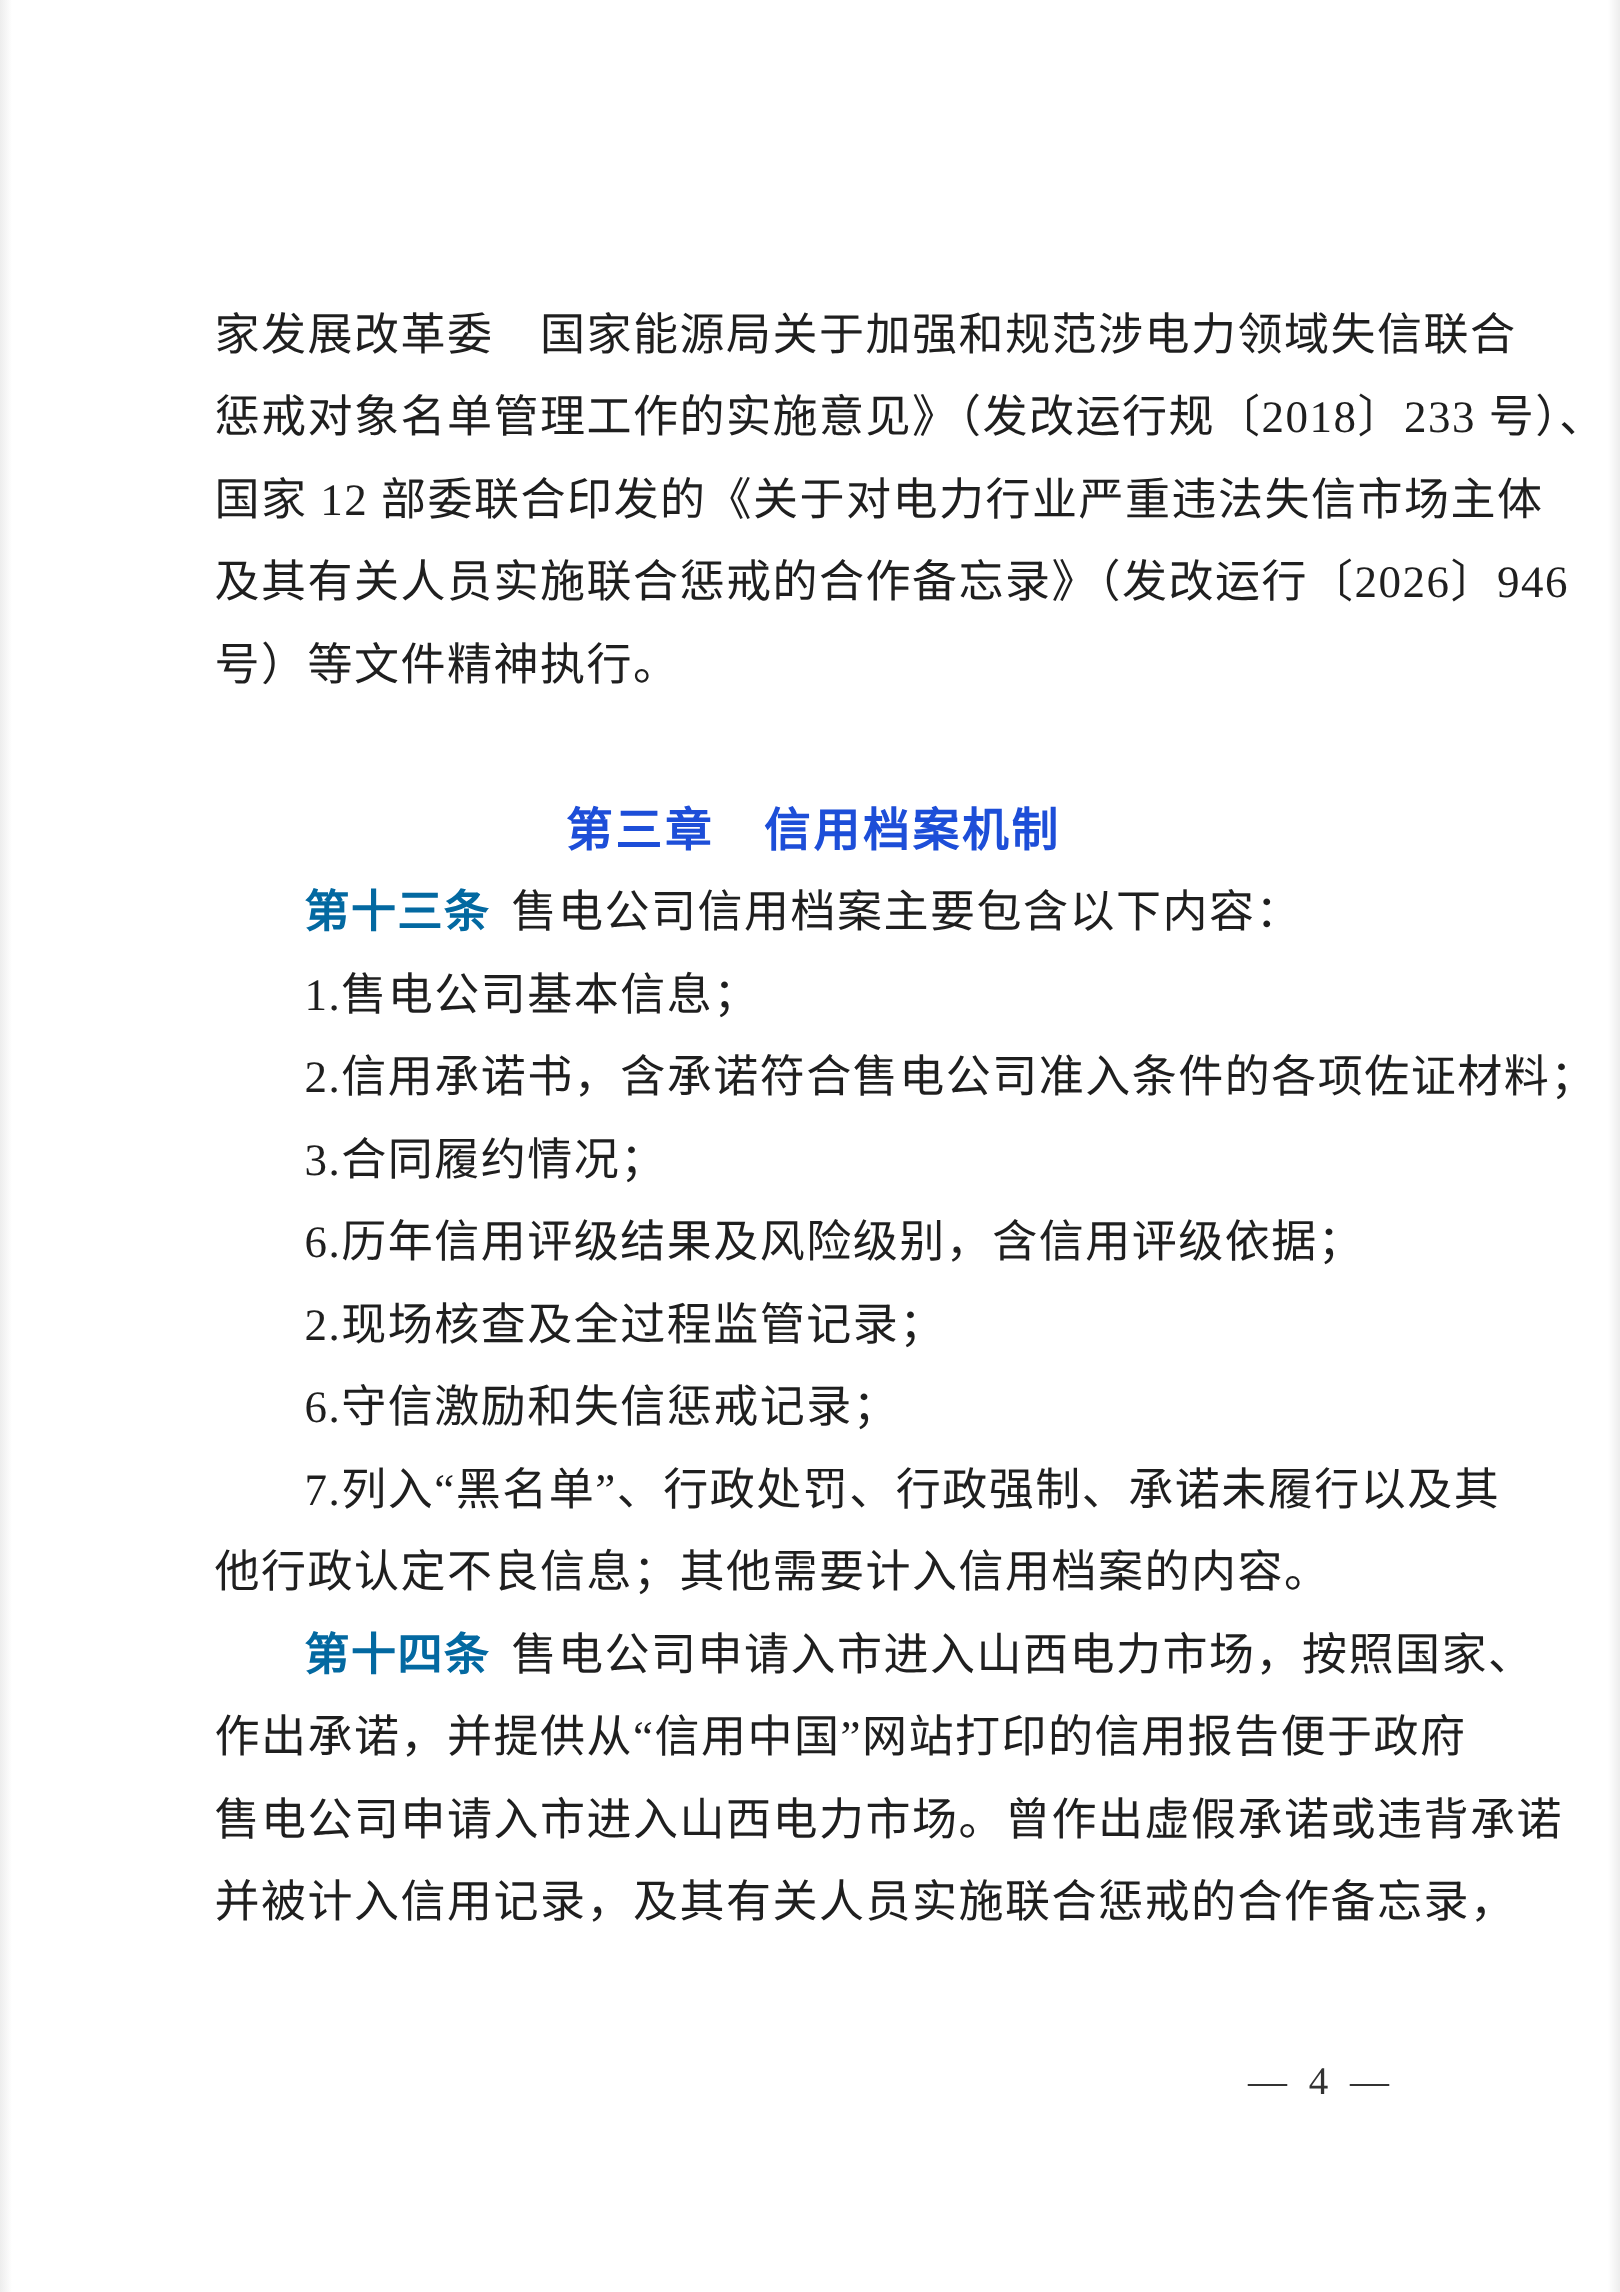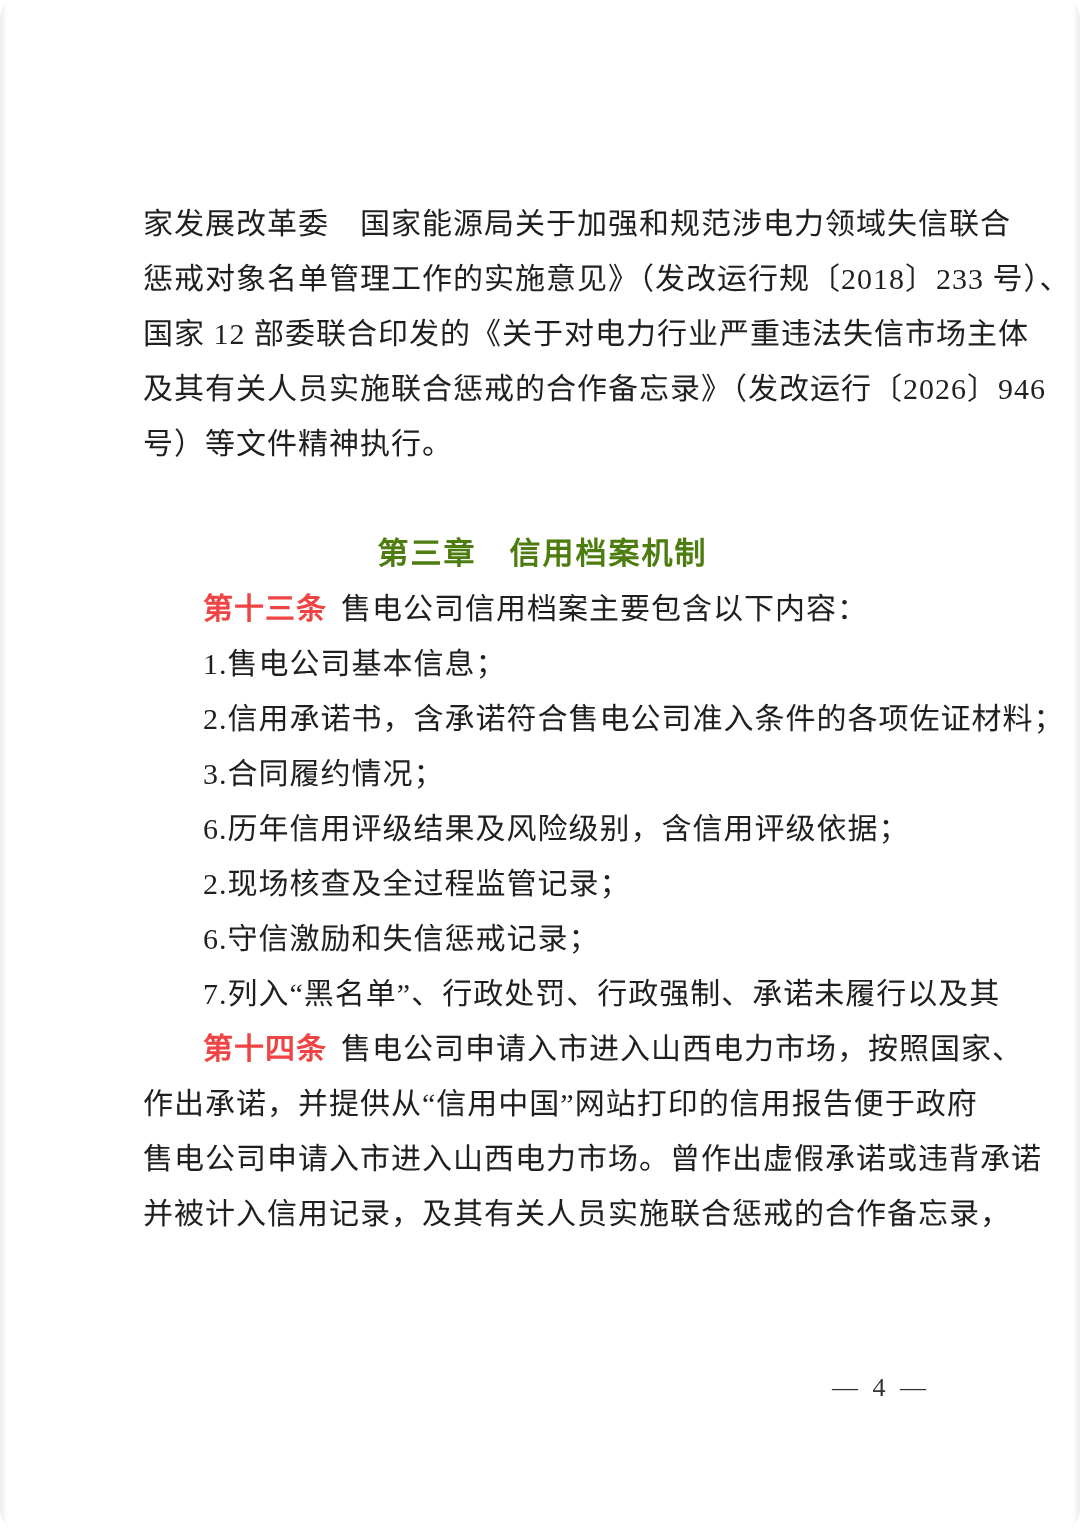--- a/index.html
+++ b/index.html
@@ -1,15 +1,15 @@
 <!DOCTYPE html>
 <html lang="zh-CN"><head>
 <meta charset="utf-8">
 <style>
-  * { margin: 0; padding: 0; box-sizing: border-box; border-radius: 17px; }
+  * { margin: 0; padding: 0; box-sizing: border-box; }
   html, body {
     width: 1080px;
     height: 1528px;
     background: #ffffff;
     overflow: hidden;
     font-family: "Liberation Serif", "DejaVu Serif", serif;
   }
   .page {
     position: relative;
     width: 1080px;
@@ -45,26 +45,26 @@
     color: #1f1f1f;
   }
   .indent { text-indent: 60px; }
   .chapter-heading {
     margin-top: 55px;
     font-size: 31px;
     line-height: 55px;
     font-weight: bold;
     text-align: center;
     letter-spacing: 2px;
-    color: #4d7c0f;
+    color: #1d4ed8;
   }
   .article-label {
     font-weight: bold;
     margin-right: 14px;
-    color: #ef4444;
+    color: #0369a1;
   }
   .footer {
     position: absolute;
     top: 1372px;
     right: 150px;
     font-size: 26px;
     line-height: 32px;
     letter-spacing: 4px;
     color: #333;
   }
@@ -106,20 +106,21 @@
         <div class="line indent">3.合同履约情况；</div>
 
         <div class="line indent">6.历年信用评级结果及风险级别，含信用评级依据；</div>
 
         <div class="line indent">2.现场核查及全过程监管记录；</div>
 
         <div class="line indent">6.守信激励和失信惩戒记录；</div>
       </div>
 
     <div class="line indent">7.列入“黑名单”、行政处罚、行政强制、承诺未履行以及其</div>
+    <div class="line">他行政认定不良信息；其他需要计入信用档案的内容。</div>
 
     <div class="line indent">
       <span class="article-label">第十四条</span><span>售电公司申请入市进入山西电力市场，按照国家、</span>
     </div>
 
     <div>
 
 
         <div class="line">作出承诺，并提供从“信用中国”网站打印的信用报告便于政府</div>
 

